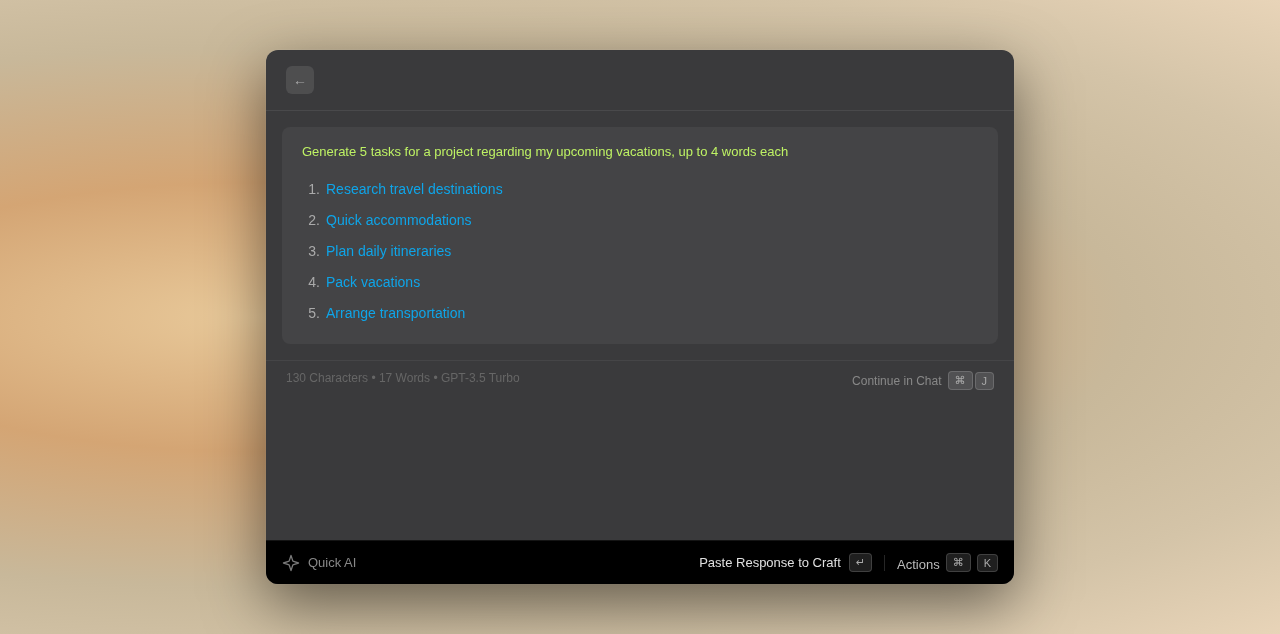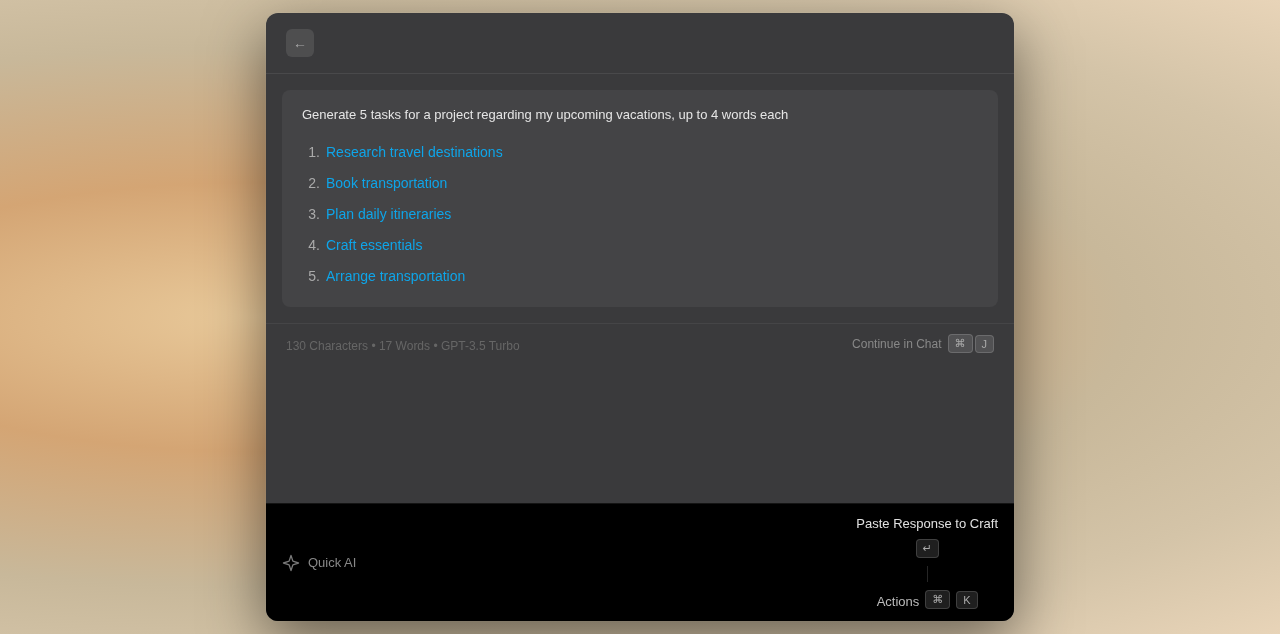--- a/index.html
+++ b/index.html
@@ -75,21 +75,21 @@
       flex: 1;
     }
 
     .response-card {
       background: #444446;
       border-radius: 8px;
       padding: 16px 20px;
     }
 
     .prompt-text {
-      color: #e5e5e5;
+      color: #bef264;
       font-size: 13px;
       margin-bottom: 14px;
       line-height: 1.4;
     }
 
     .task-list {
       list-style: none;
       display: flex;
       flex-direction: column;
       gap: 2px;
@@ -111,21 +111,21 @@
 
     .task-text {
       color: #0ea5e9;
       font-size: 14px;
       line-height: 1.5;
     }
 
     .stats-bar {
       padding: 10px 20px;
       display: flex;
-      align-items: flex-end;
+      align-items: flex-start;
       justify-content: space-between;
       border-top: 1px solid rgba(255,255,255,0.06);
     }
 
     .stats-text {
       color: #666;
       font-size: 12px;
     }
 
     .continue-chat {
@@ -177,21 +177,20 @@
     .quick-ai-icon {
       width: 18px;
       height: 18px;
       color: #777;
     }
 
     .footer-right {
       display: flex;
       align-items: center;
       gap: 8px;
-      flex-direction: column;
     }
 
     .paste-btn {
       color: #e0e0e0;
       font-size: 13px;
       font-weight: 500;
       background: none;
       border: none;
       cursor: pointer;
     }
@@ -243,29 +242,29 @@
     <div class="response-card">
       <div class="prompt-text">Generate 5 tasks for a project regarding my upcoming vacations, up to 4 words each</div>
       <ol class="task-list">
 
       <li class="task-item">
       <span class="task-number">1.</span>
       <span class="task-text">Research travel destinations</span>
     </li>
           <li class="task-item">
       <span class="task-number">2.</span>
-      <span class="task-text">Book transportation</span>
+      <span class="task-text">Quick accommodations</span>
     </li>
           <li class="task-item">
       <span class="task-number">3.</span>
       <span class="task-text">Plan daily itineraries</span>
     </li>
           <li class="task-item">
       <span class="task-number">4.</span>
-      <span class="task-text">Craft essentials</span>
+      <span class="task-text">Pack vacations</span>
     </li>
           <li class="task-item">
       <span class="task-number">5.</span>
       <span class="task-text">Arrange transportation</span>
     </li>
         </ol>
     </div>
   </div>
 
   <div class="stats-bar">

